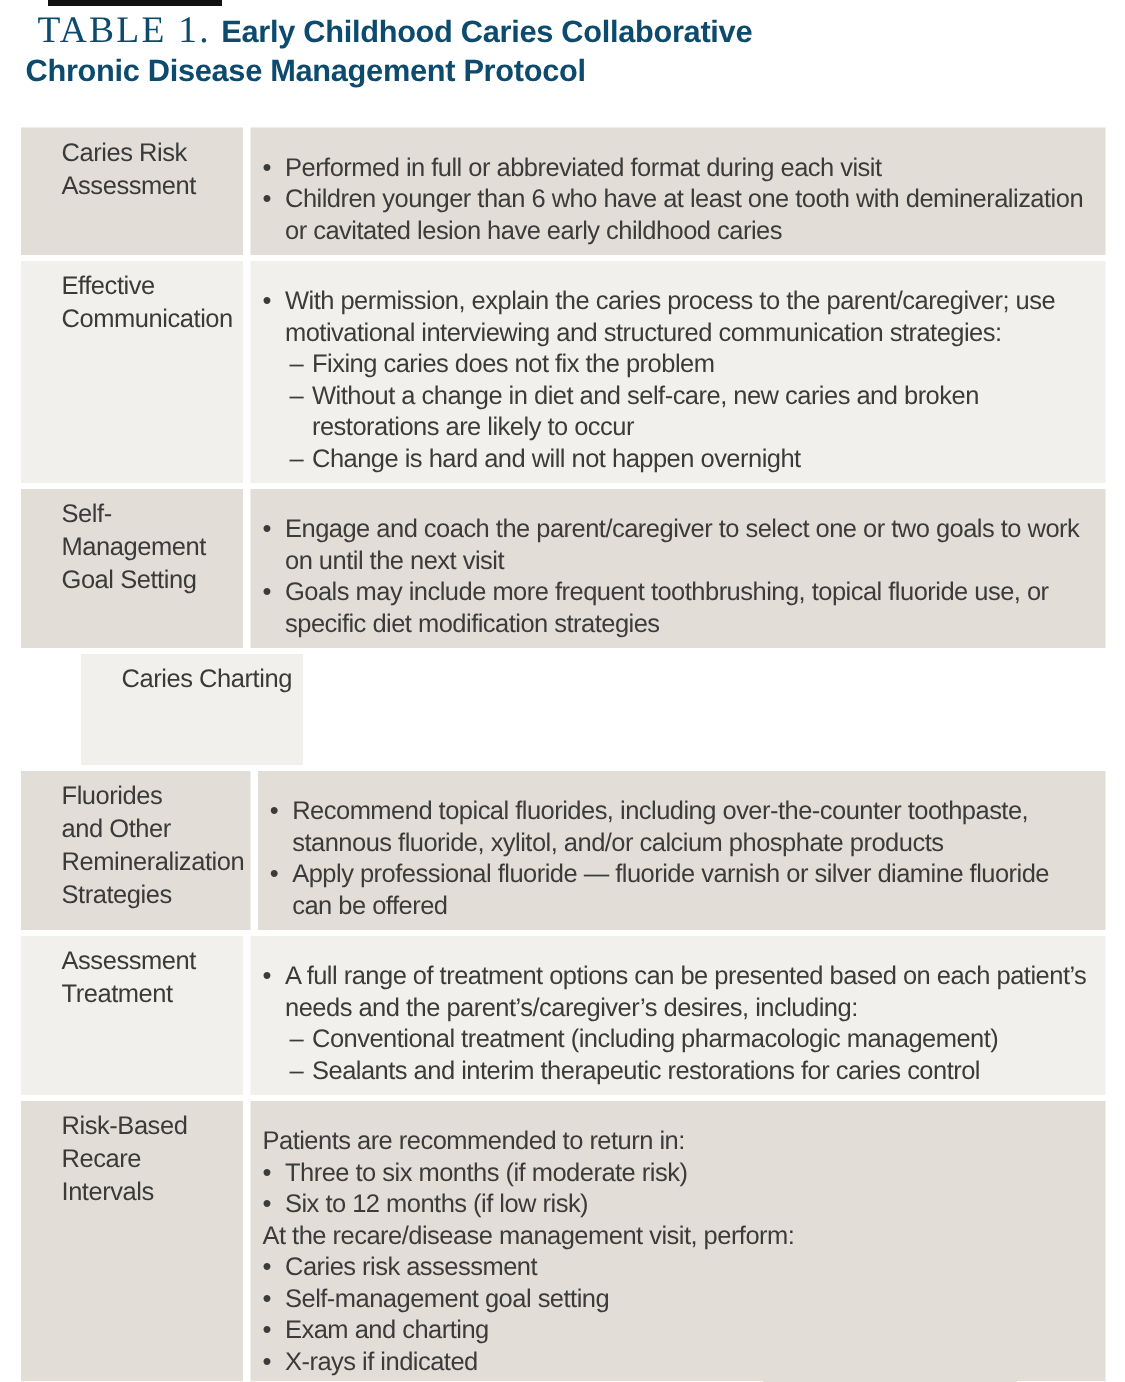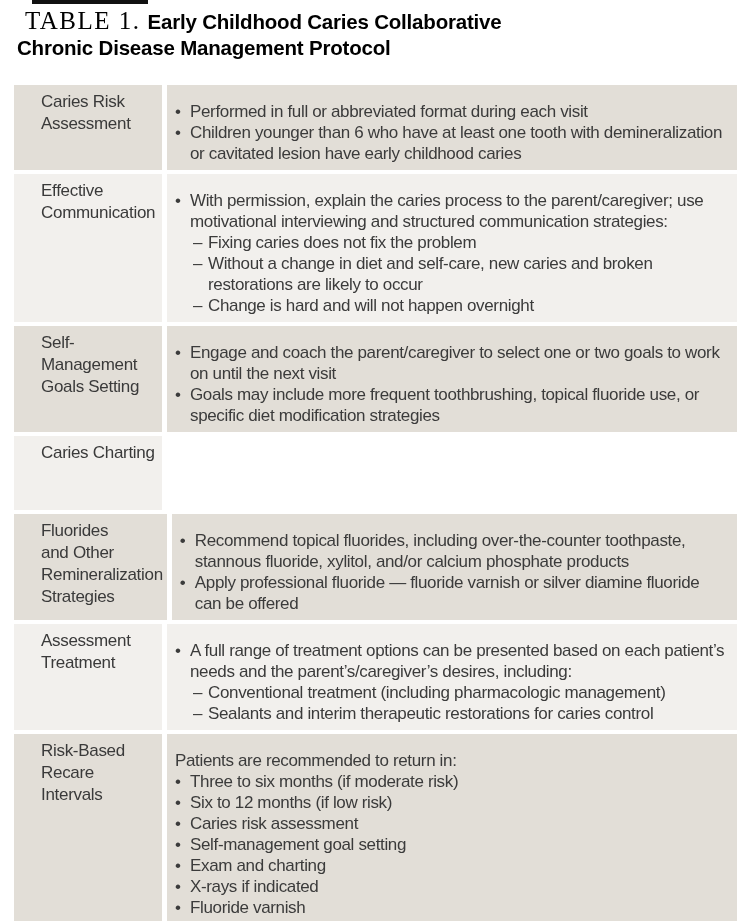--- a/index.html
+++ b/index.html
@@ -15,21 +15,21 @@
   .top-mark {
     position: absolute;
     left: 32px; top: 0;
     width: 116px; height: 4px;
     background: #111111;
   }
   .title-block {
     position: absolute;
     left: 17px; top: 8px;
     width: 720px;
-    color: #000000;
+    color: #0c4a6e;
     font-weight: bold;
     font-size: 20.5px;
     line-height: 26px;
     letter-spacing: -0.2px;
   }
   .title-serif {
     font-family: "Liberation Serif", serif;
     font-weight: normal;
     font-size: 25px;
     letter-spacing: 1.5px;
@@ -41,21 +41,21 @@
     left: 14px; top: 85px;
     width: 723px;
     display: flex;
     flex-direction: column;
     gap: 4px;
   }
   .row { display: flex; gap: 5px; }
   .row:nth-child(1) { min-height: 66px; }
   .row:nth-child(2) { min-height: 138px; border-radius: 20px; }
   .row:nth-child(3) { min-height: 92px; }
-  .row:nth-child(4) { min-height: 74px; }
+  .row:nth-child(4) { min-height: 74px; margin-left: 40px; }
   .row:nth-child(5) { min-height: 99px; }
   .row:nth-child(6) { min-height: 98px; }
   .row:nth-child(7) { min-height: 234px; }
   .row:nth-child(odd)  .cell { background: var(--row-shaded, #e2ded7); }
   .row:nth-child(even) .cell { background: var(--row-light, #f2f0ed); }
   .label-cell {
     flex: 0 0 148px;
     padding: 6px 4px 6px 27px;
     font-size: 17px;
     line-height: 22px;
@@ -104,21 +104,21 @@
           <div class="item bullet"><span class="marker">•</span><span>With permission, explain the caries process to the parent/caregiver; use motivational interviewing and structured communication strategies:</span></div>
           <div class="item dash"><span class="marker">–</span><span>Fixing caries does not fix the problem</span></div>
           <div class="item dash"><span class="marker">–</span><span>Without a change in diet and self-care, new caries and broken restorations are likely to occur</span></div>
           <div class="item dash"><span class="marker">–</span><span>Change is hard and will not happen overnight</span></div>
         </div>
   </div>
 
   <div class="row">
     <div class="cell label-cell">Self-
 Management
-Goals Setting</div>
+Goal Setting</div>
     <div class="cell content-cell">
           <div class="item bullet"><span class="marker">•</span><span>Engage and coach the parent/caregiver to select one or two goals to work on until the next visit</span></div>
           <div class="item bullet"><span class="marker">•</span><span>Goals may include more frequent toothbrushing, topical fluoride use, or specific diet modification strategies</span></div>
         </div>
   </div>
 
   <div class="row">
     <div class="cell label-cell">Caries Charting</div>
   </div>
 
@@ -143,20 +143,21 @@
         </div>
   </div>
 
   <div class="row">
     <div class="cell label-cell">Risk-Based
 Recare Intervals</div>
     <div class="cell content-cell">
           <div class="item plain"><span>Patients are recommended to return in:</span></div>
           <div class="item bullet"><span class="marker">•</span><span>Three to six months (if moderate risk)</span></div>
           <div class="item bullet"><span class="marker">•</span><span>Six to 12 months (if low risk)</span></div>
+          <div class="item plain"><span>At the recare/disease management visit, perform:</span></div>
           <div class="item bullet"><span class="marker">•</span><span>Caries risk assessment</span></div>
           <div class="item bullet"><span class="marker">•</span><span>Self-management goal setting</span></div>
           <div class="item bullet"><span class="marker">•</span><span>Exam and charting</span></div>
           <div class="item bullet"><span class="marker">•</span><span>X-rays if indicated</span></div>
           <div class="item bullet"><span class="marker">•</span><span>Fluoride varnish</span></div>
         </div>
   </div>
 </div>
 </div>
 

